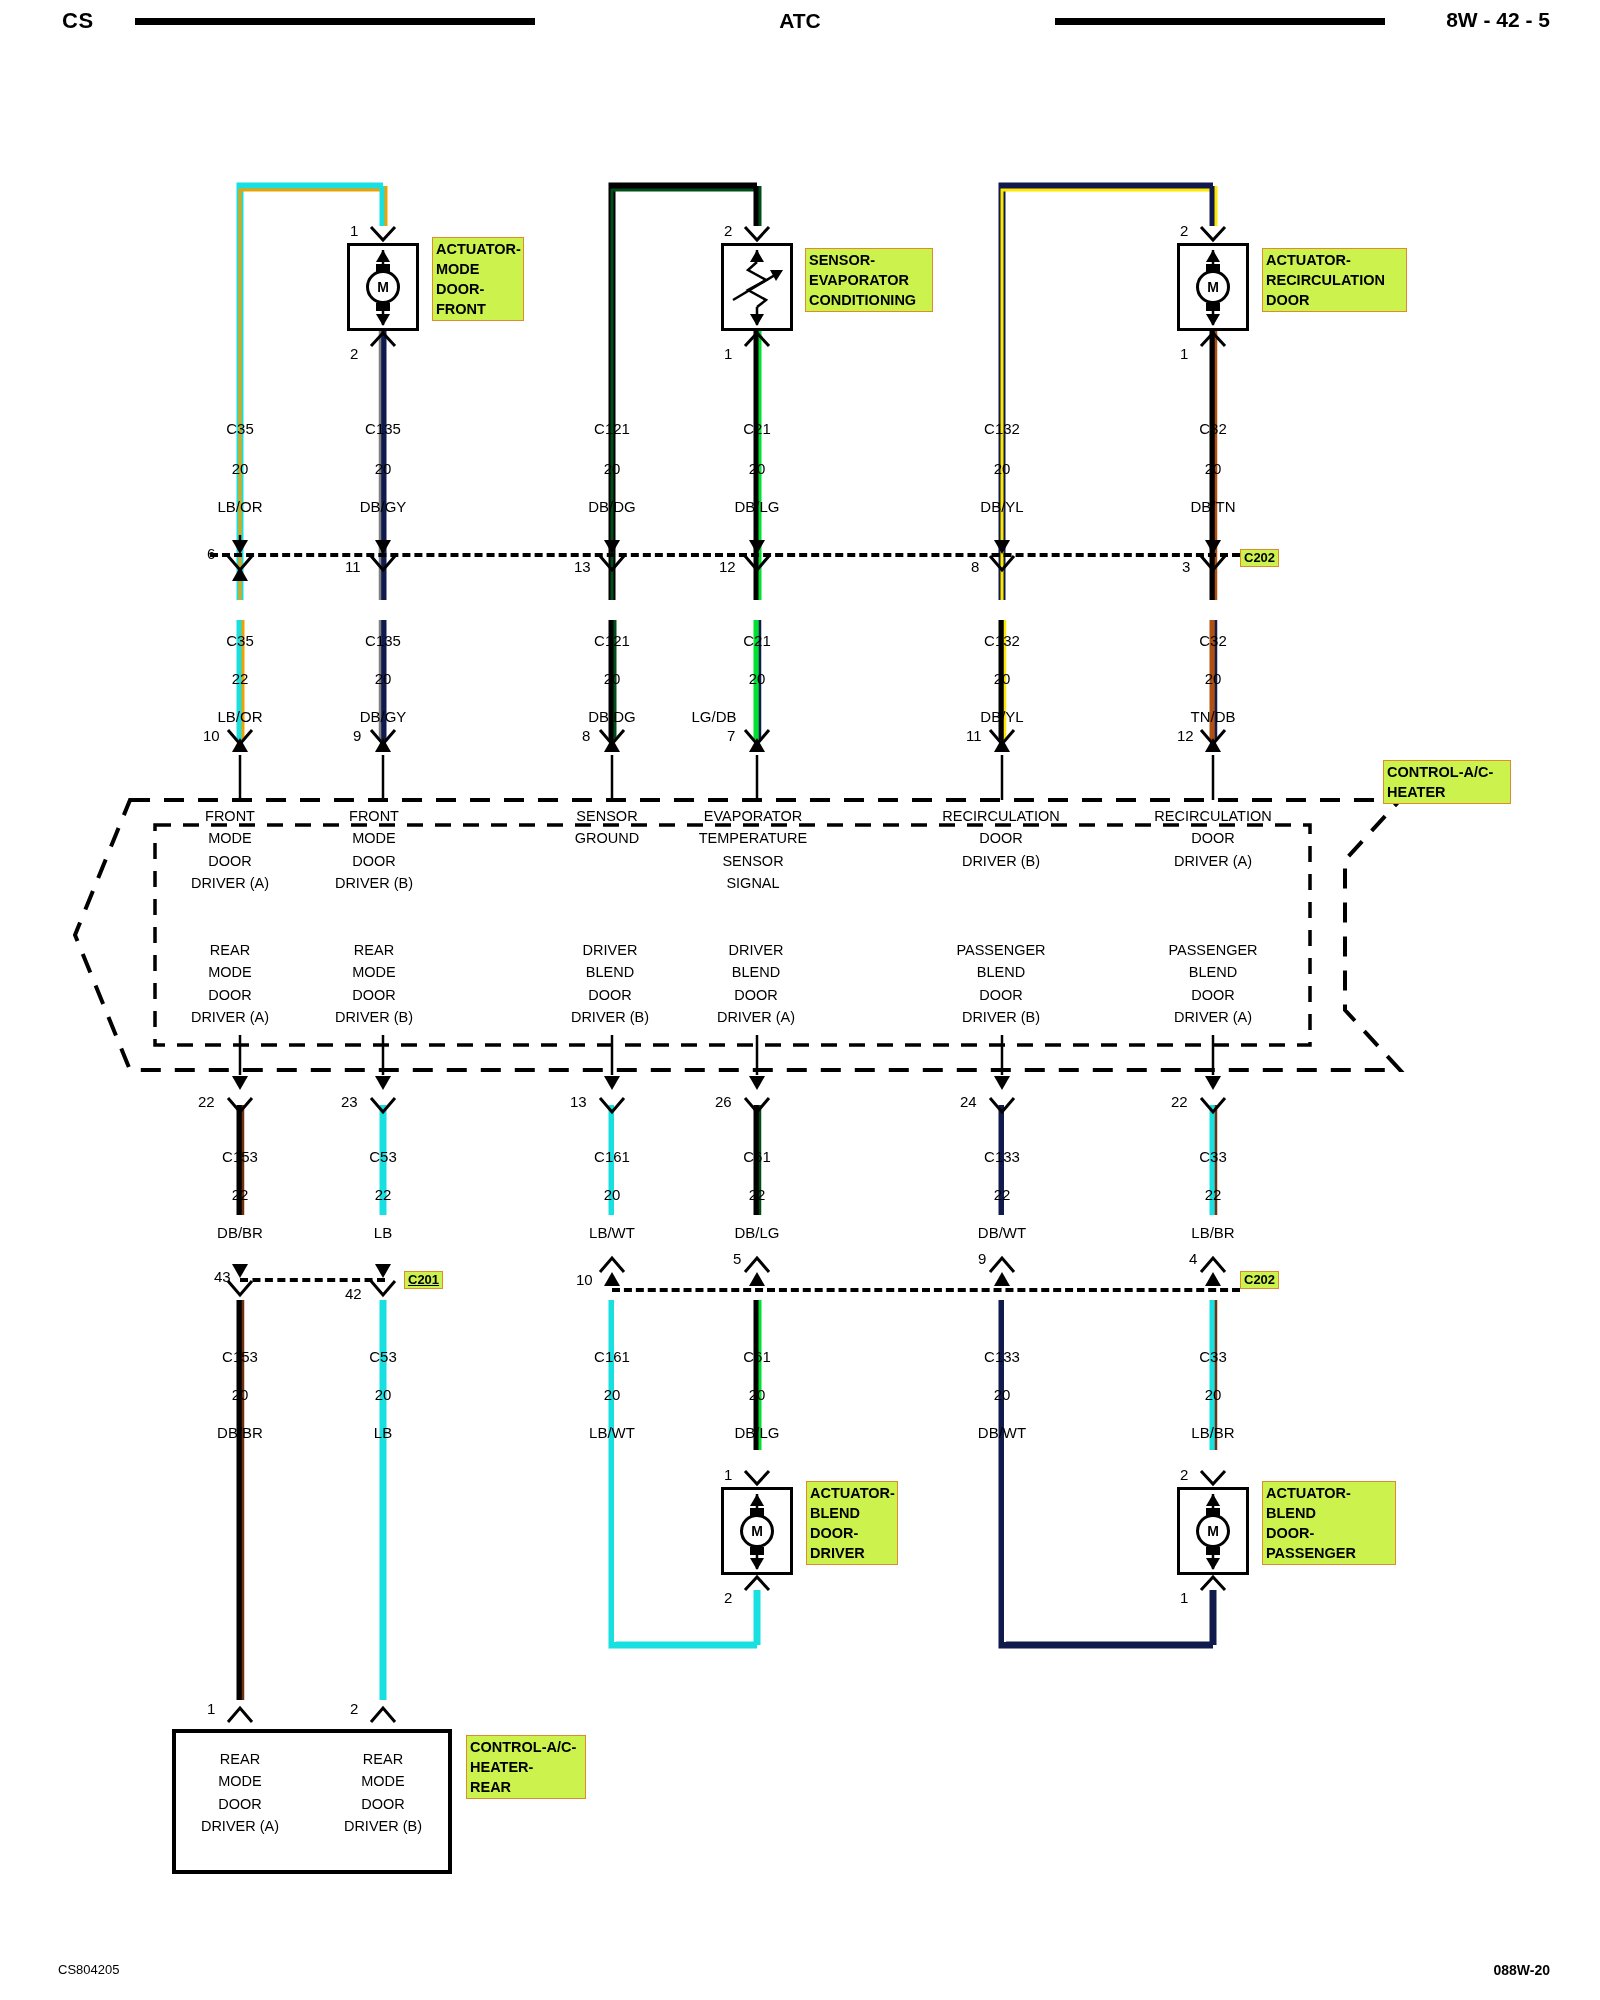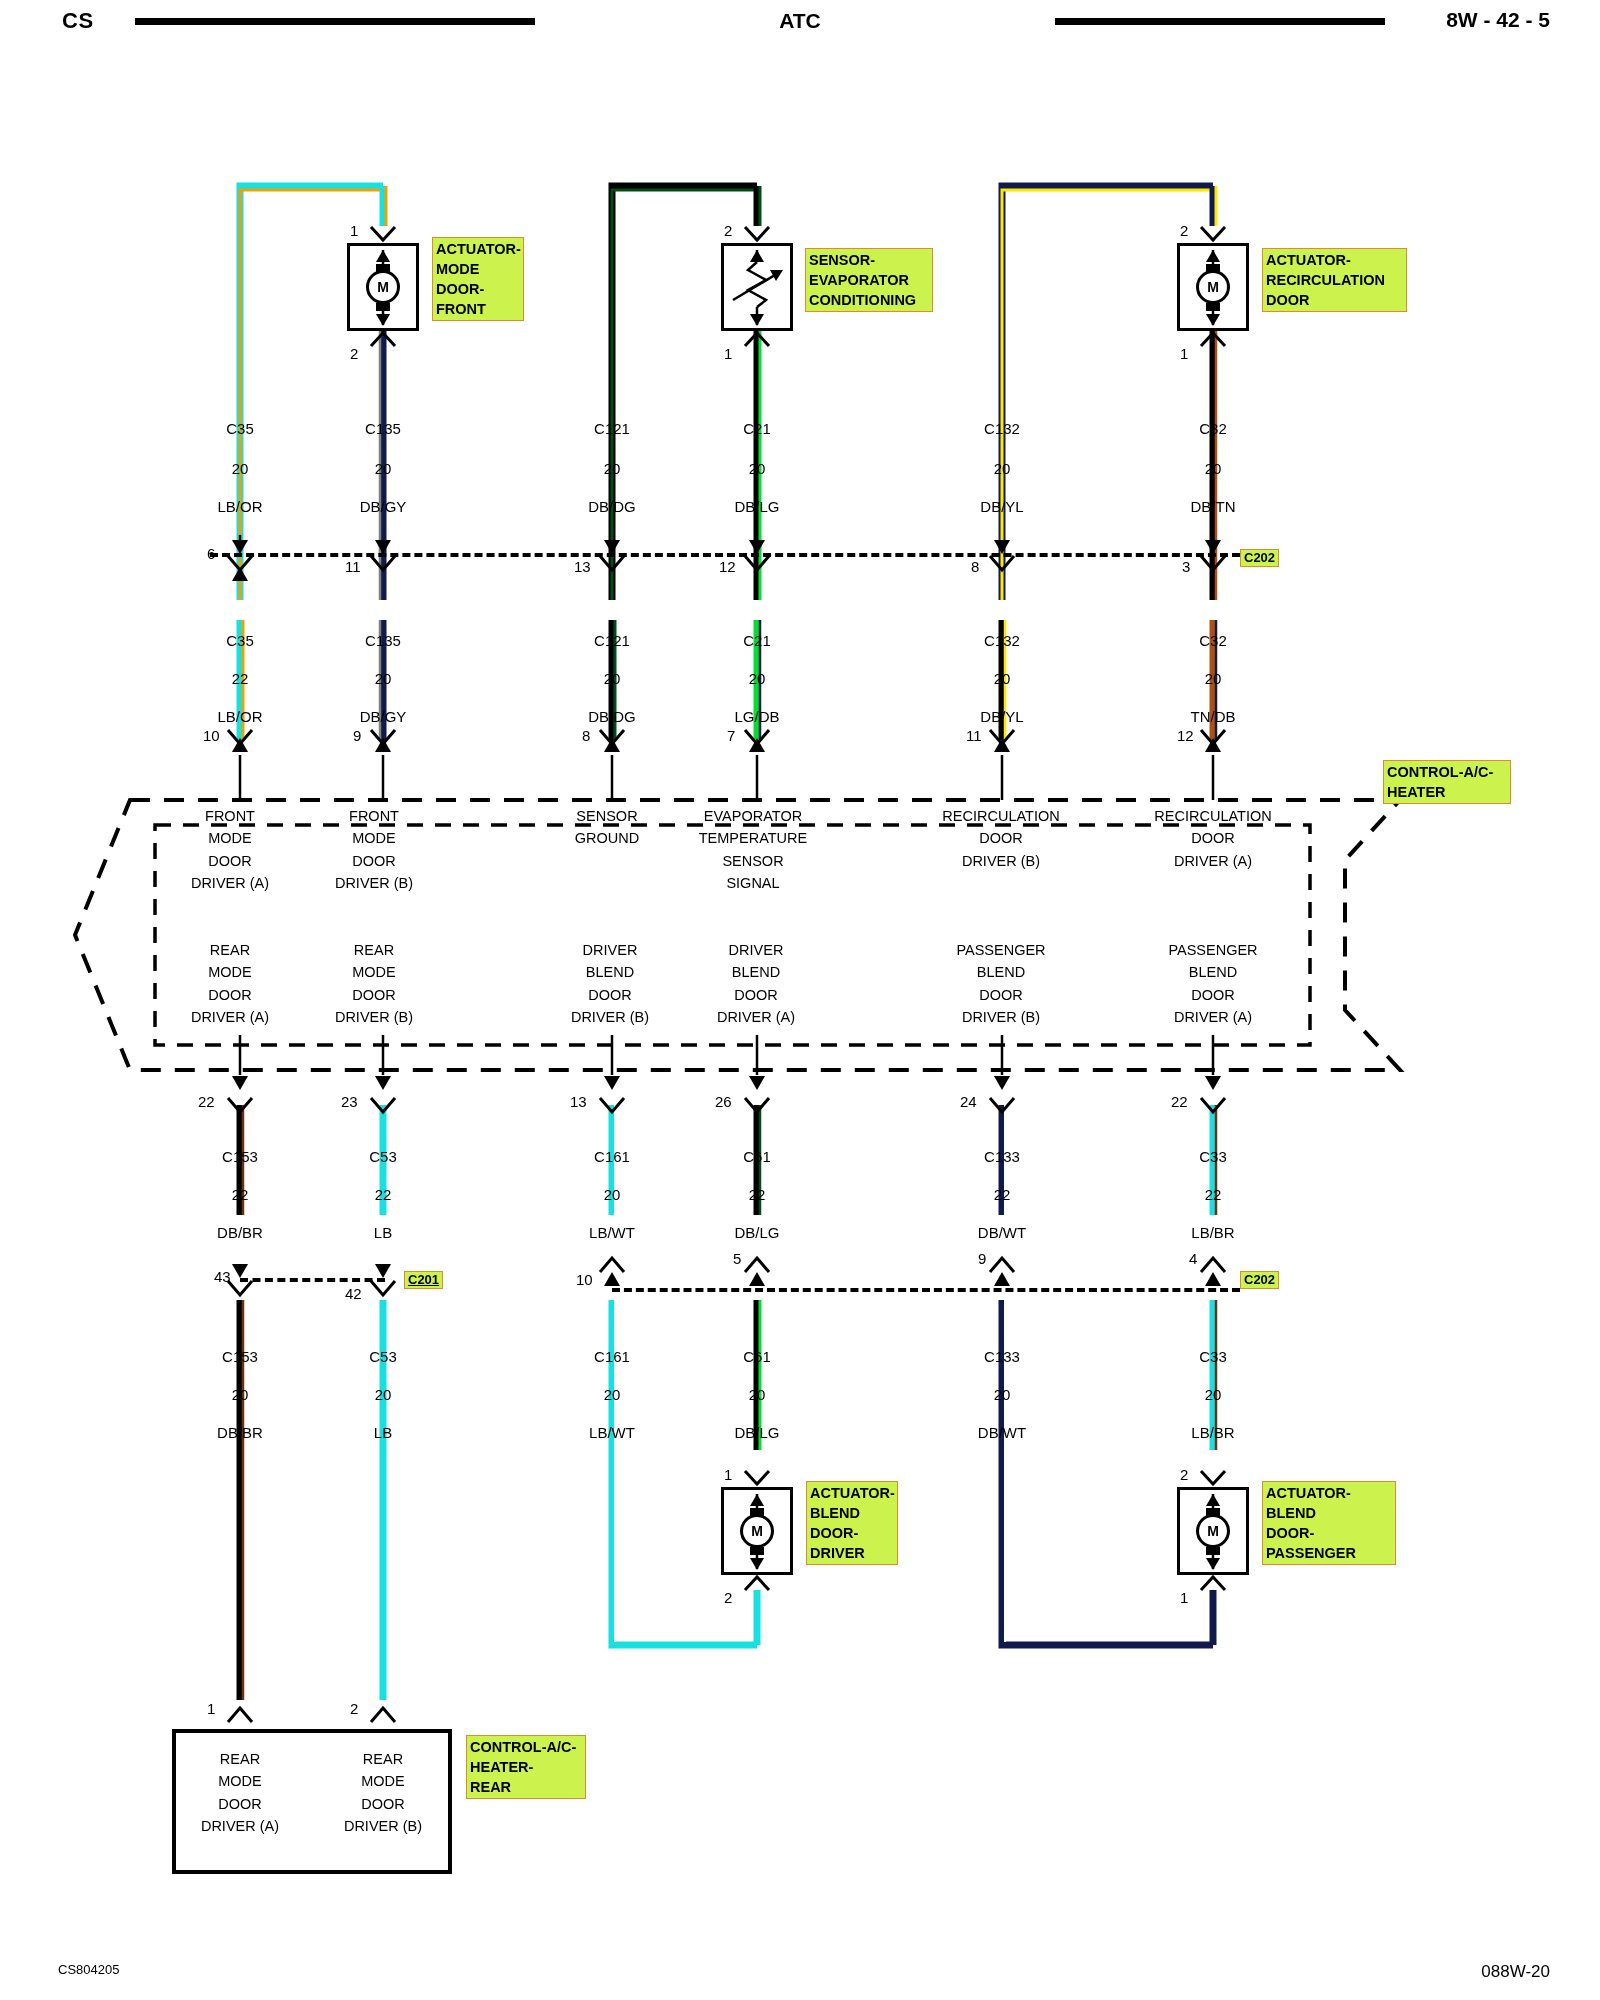--- a/index.html
+++ b/index.html
@@ -11,21 +11,21 @@
   .hdr{position:absolute;left:0;top:0;width:1600px;height:80px;}
   .hdr-cs{position:absolute;left:62px;top:8px;font-size:22px;font-weight:bold;letter-spacing:.5px;}
   .hdr-rule-l{position:absolute;left:135px;top:18px;width:400px;height:7px;background:#000;}
   .hdr-rule-r{position:absolute;left:1055px;top:18px;width:330px;height:7px;background:#000;}
   .hdr-title{position:absolute;left:500px;top:6px;width:600px;text-align:center;
              font-size:21px;font-weight:bold;line-height:1.45;}
   .hdr-page{position:absolute;right:50px;top:8px;font-size:21px;font-weight:bold;}
 
   
   .ftr-l{position:absolute;left:58px;top:1962px;font-size:13px;font-weight:normal;}
-  .ftr-r{position:absolute;right:50px;top:1962px;font-size:17px;font-weight:normal;}
+  .ftr-r{position:absolute;right:50px;top:1962px;font-size:14px;font-weight:bold;}
   .tc{position:absolute;font-size:15px;white-space:nowrap;transform:translateX(-50%);text-align:center;}
   .pin{position:absolute;font-size:15px;white-space:nowrap;}
   .modtxt{position:absolute;font-size:14.5px;white-space:nowrap;transform:translateX(-50%);text-align:center;}          
 
   
   .dev{position:absolute;border:3px solid #000;background:#fff;box-sizing:border-box;}
   .motor{position:absolute;width:34px;height:34px;border:3px solid #000;border-radius:50%;
          background:#fff;box-sizing:border-box;font-size:14px;font-weight:bold;
          display:flex;align-items:center;justify-content:center;}
   .brush{position:absolute;width:14px;height:8px;background:#000;}
@@ -279,21 +279,21 @@
   <div class="tc" style="left:383px;top:632px;">C135</div>
   <div class="tc" style="left:383px;top:670px;">20</div>
   <div class="tc" style="left:383px;top:708px;">DB/GY</div>
 
   <div class="tc" style="left:612px;top:632px;">C121</div>
   <div class="tc" style="left:612px;top:670px;">20</div>
   <div class="tc" style="left:612px;top:708px;">DB/DG</div>
 
   <div class="tc" style="left:757px;top:632px;">C21</div>
   <div class="tc" style="left:757px;top:670px;">20</div>
-  <div class="tc" style="left:757px;top:708px;text-align:center;">LG/DB</div>
+  <div class="tc" style="left:714px;top:708px;text-align:center;">LG/DB</div>
 
   <div class="tc" style="left:1002px;top:632px;">C132</div>
   <div class="tc" style="left:1002px;top:670px;">20</div>
   <div class="tc" style="left:1002px;top:708px;">DB/YL</div>
 
   <div class="tc" style="left:1213px;top:632px;">C32</div>
   <div class="tc" style="left:1213px;top:670px;">20</div>
   <div class="tc" style="left:1213px;top:708px;">TN/DB</div>
 
   <svg style="left:0;top:0;">

